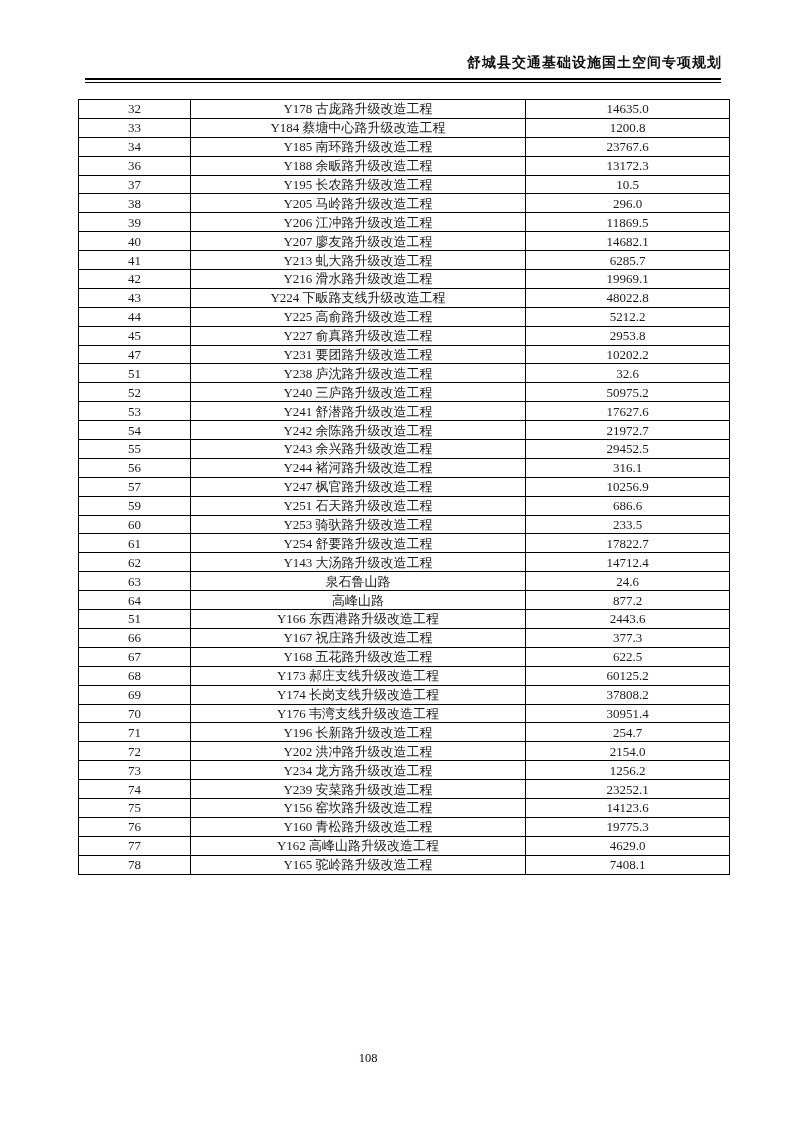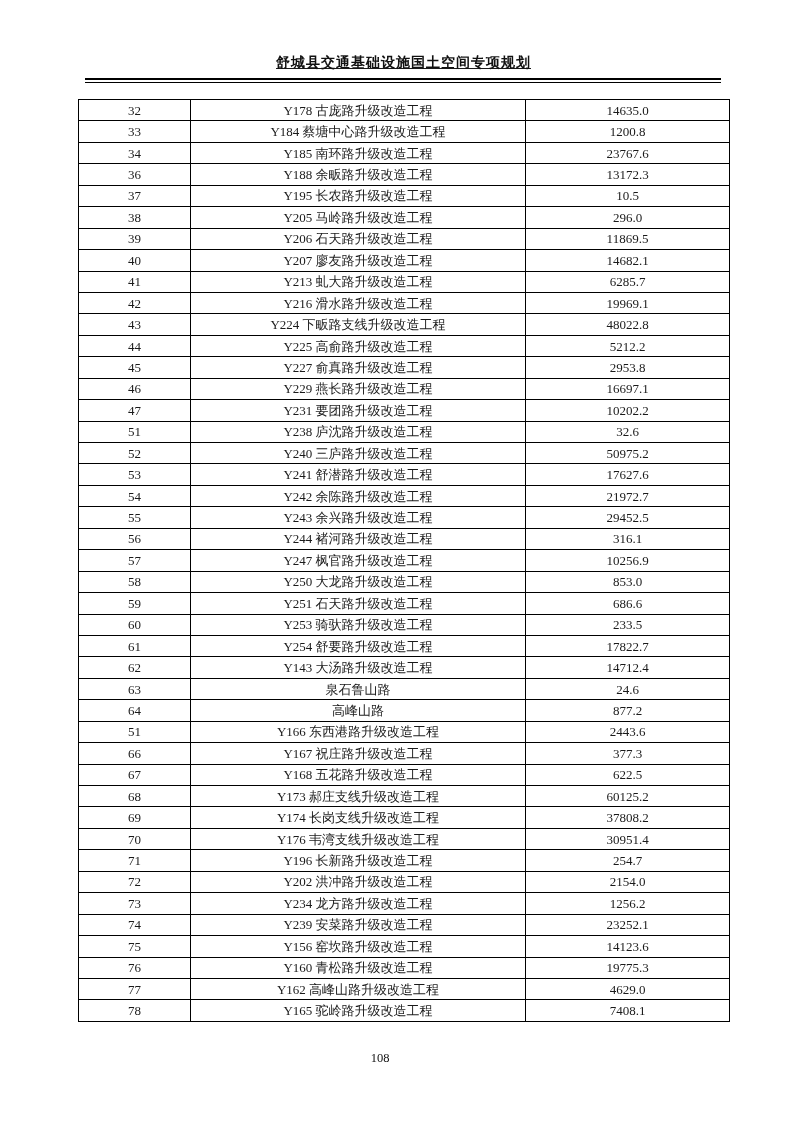--- a/index.html
+++ b/index.html
@@ -14,22 +14,21 @@
     background: #ffffff;
     font-family: "Liberation Serif", "DejaVu Serif", serif;
     color: #1a1a1a;
     overflow: hidden;
   }
   .doc-header {
     position: absolute;
     top: 54px;
     left: 85px;
     width: 637px;
-    text-align: center;
-    text-decoration: underline;
+    text-align: right;
   }
   .doc-title {
     font-family: "Liberation Sans", "DejaVu Sans", sans-serif;
     font-weight: bold;
     font-size: 14px;
     letter-spacing: 1px;
     color: #111;
     line-height: 1.2;
   }
   .header-rule {
@@ -40,41 +39,41 @@
     height: 2px;
     border-top: 2.5px solid #000;
     border-bottom: 1.5px solid #000;
     background: #fff;
   }
   table.project-table {
     position: absolute;
     top: 99px;
     left: 78px;
     width: 651px;
-    height: 923px;
+    height: 776px;
     border-collapse: collapse;
     table-layout: fixed;
   }
   .project-table td {
     border: 1px solid #000;
     padding: 0 4px;
     text-align: center;
     vertical-align: middle;
     font-size: 13px;
     line-height: 1.0;
     white-space: nowrap;
     overflow: hidden;
   }
   .col-no    { width: 112px; }
   .col-name  { width: 335px; }
   .col-value { width: 204px; }
   .doc-footer {
     position: absolute;
     top: 1048px;
-    left: 12px;
+    left: 0;
     width: 736px;
     text-align: center;
   }
   .page-number {
     font-size: 12.5px;
     color: #111;
   }
 </style>
 </head>
 <body>
@@ -126,21 +125,21 @@
     </tr>
 
     <tr>
       <td>38</td>
       <td>Y205 马岭路升级改造工程</td>
       <td>296.0</td>
     </tr>
 
     <tr>
       <td>39</td>
-      <td>Y206 石天路升级改造工程</td>
+      <td>Y206 江冲路升级改造工程</td>
       <td>11869.5</td>
     </tr>
 
     <tr>
       <td>40</td>
       <td>Y207 廖友路升级改造工程</td>
       <td>14682.1</td>
     </tr>
 
     <tr>
@@ -166,25 +165,20 @@
       <td>Y225 高俞路升级改造工程</td>
       <td>5212.2</td>
     </tr>
 
     <tr>
       <td>45</td>
       <td>Y227 俞真路升级改造工程</td>
       <td>2953.8</td>
     </tr>
 
-    <tr>
-      <td>46</td>
-      <td>Y229 燕长路升级改造工程</td>
-      <td>16697.1</td>
-    </tr>
 
     <tr>
       <td>47</td>
       <td>Y231 要团路升级改造工程</td>
       <td>10202.2</td>
     </tr>
 
 
 
 
@@ -223,25 +217,20 @@
       <td>Y244 褚河路升级改造工程</td>
       <td>316.1</td>
     </tr>
 
     <tr>
       <td>57</td>
       <td>Y247 枫官路升级改造工程</td>
       <td>10256.9</td>
     </tr>
 
-    <tr>
-      <td>58</td>
-      <td>Y250 大龙路升级改造工程</td>
-      <td>853.0</td>
-    </tr>
 
     <tr>
       <td>59</td>
       <td>Y251 石天路升级改造工程</td>
       <td>686.6</td>
     </tr>
 
     <tr>
       <td>60</td>
       <td>Y253 骑驮路升级改造工程</td>

